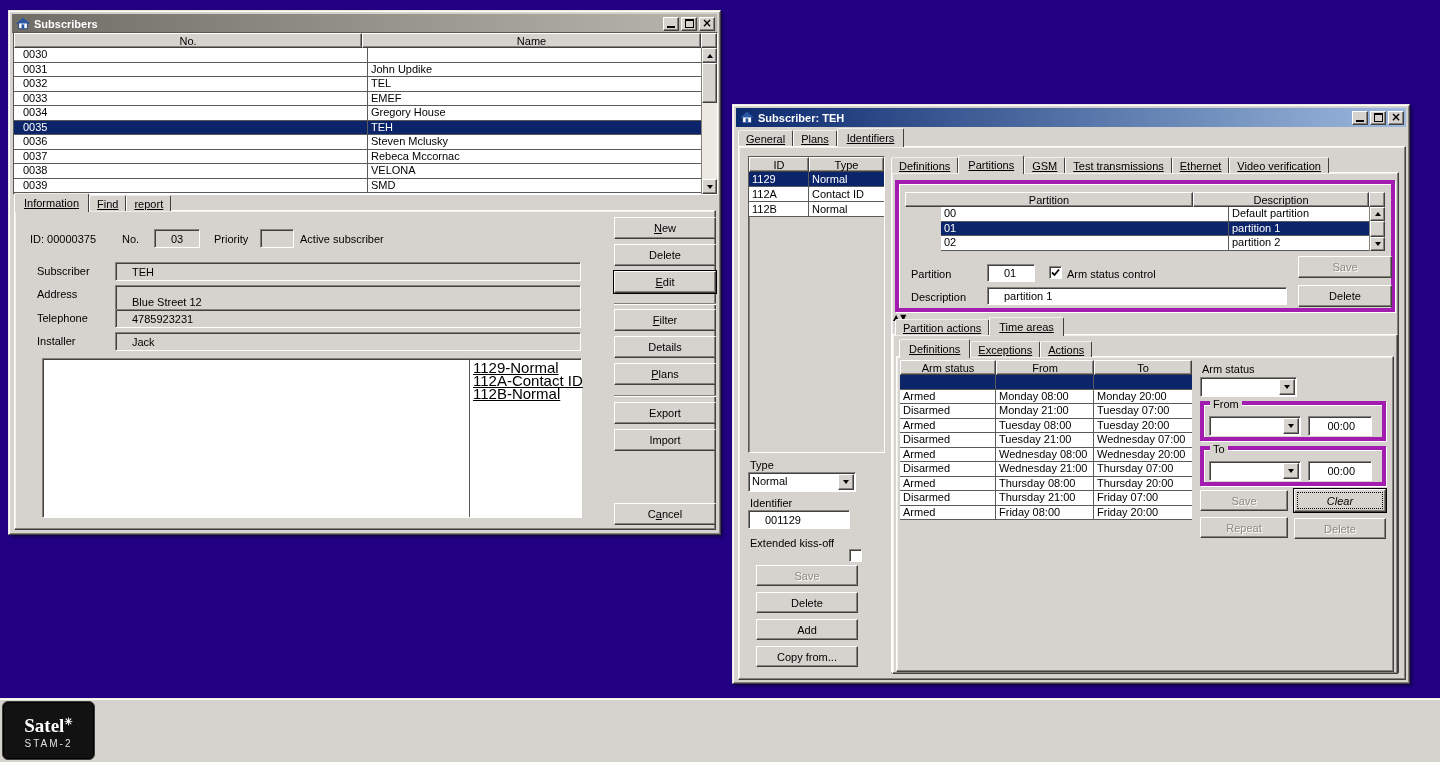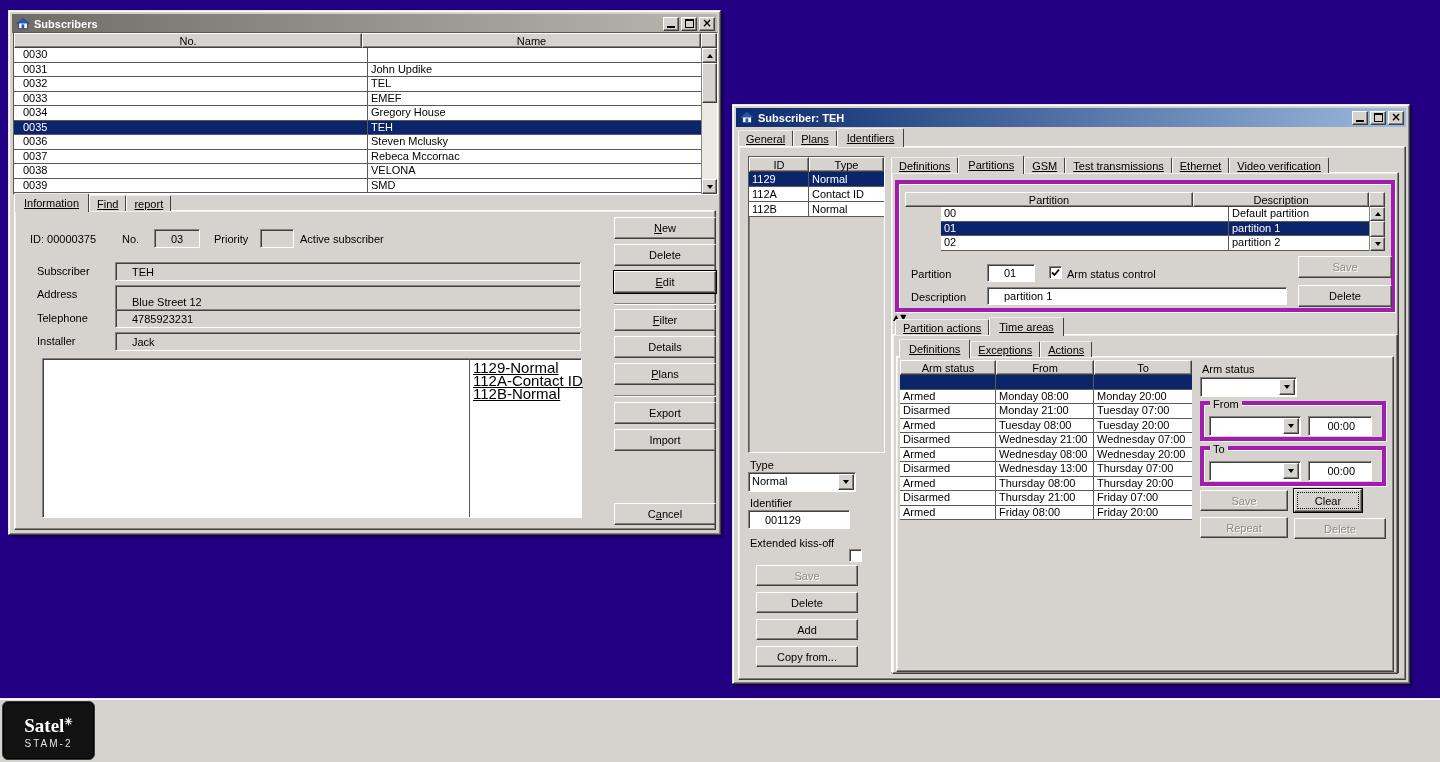--- a/index.html
+++ b/index.html
@@ -441,31 +441,31 @@
                   <div class="tc divr">Monday 21:00</div>
                   <div class="tc">Tuesday 07:00</div>
                 </div>
                   <div class="trow tarow">
                   <div class="tc divr">Armed</div>
                   <div class="tc divr">Tuesday 08:00</div>
                   <div class="tc">Tuesday 20:00</div>
                 </div>
                   <div class="trow tarow">
                   <div class="tc divr">Disarmed</div>
-                  <div class="tc divr">Wednesday 21:00</div>
+                  <div class="tc divr">Tuesday 21:00</div>
                   <div class="tc">Wednesday 07:00</div>
                 </div>
                   <div class="trow tarow">
                   <div class="tc divr">Armed</div>
                   <div class="tc divr">Wednesday 08:00</div>
                   <div class="tc">Wednesday 20:00</div>
                 </div>
                   <div class="trow tarow">
                   <div class="tc divr">Disarmed</div>
-                  <div class="tc divr">Wednesday 13:00</div>
+                  <div class="tc divr">Wednesday 21:00</div>
                   <div class="tc">Thursday 07:00</div>
                 </div>
                   <div class="trow tarow">
                   <div class="tc divr">Armed</div>
                   <div class="tc divr">Thursday 08:00</div>
                   <div class="tc">Thursday 20:00</div>
                 </div>
                   <div class="trow tarow">
                   <div class="tc divr">Disarmed</div>
                   <div class="tc divr">Thursday 21:00</div>
@@ -505,21 +505,21 @@
                 <span class="cbtn">
                     <i></i>
                   </span>
               </div>
               <input class="input white" style="left: 104px; top: 11px; width: 64px; height: 20px; text-align: right;" value="00:00">
             </div>
 
             <div class="btn disabled" style="left:303px; top:133px; width:88px; height:21px;">
                 <span>Save</span>
               </div>
-            <div class="btn default focusring" style="left:397px; top:132px; width:68px; height:23px;">
+            <div class="btn default focusring" style="left:397px; top:132px; width:92px; height:23px;font-style:italic;">
                 <span>Clear</span>
               </div>
             <div class="btn disabled" style="left:303px; top:160px; width:88px; height:21px;">
                 <span>Repeat</span>
               </div>
             <div class="btn disabled" style="left:397px; top:161px; width:92px; height:21px;">
                 <span>Delete</span>
               </div>
           </div>
         </div>

